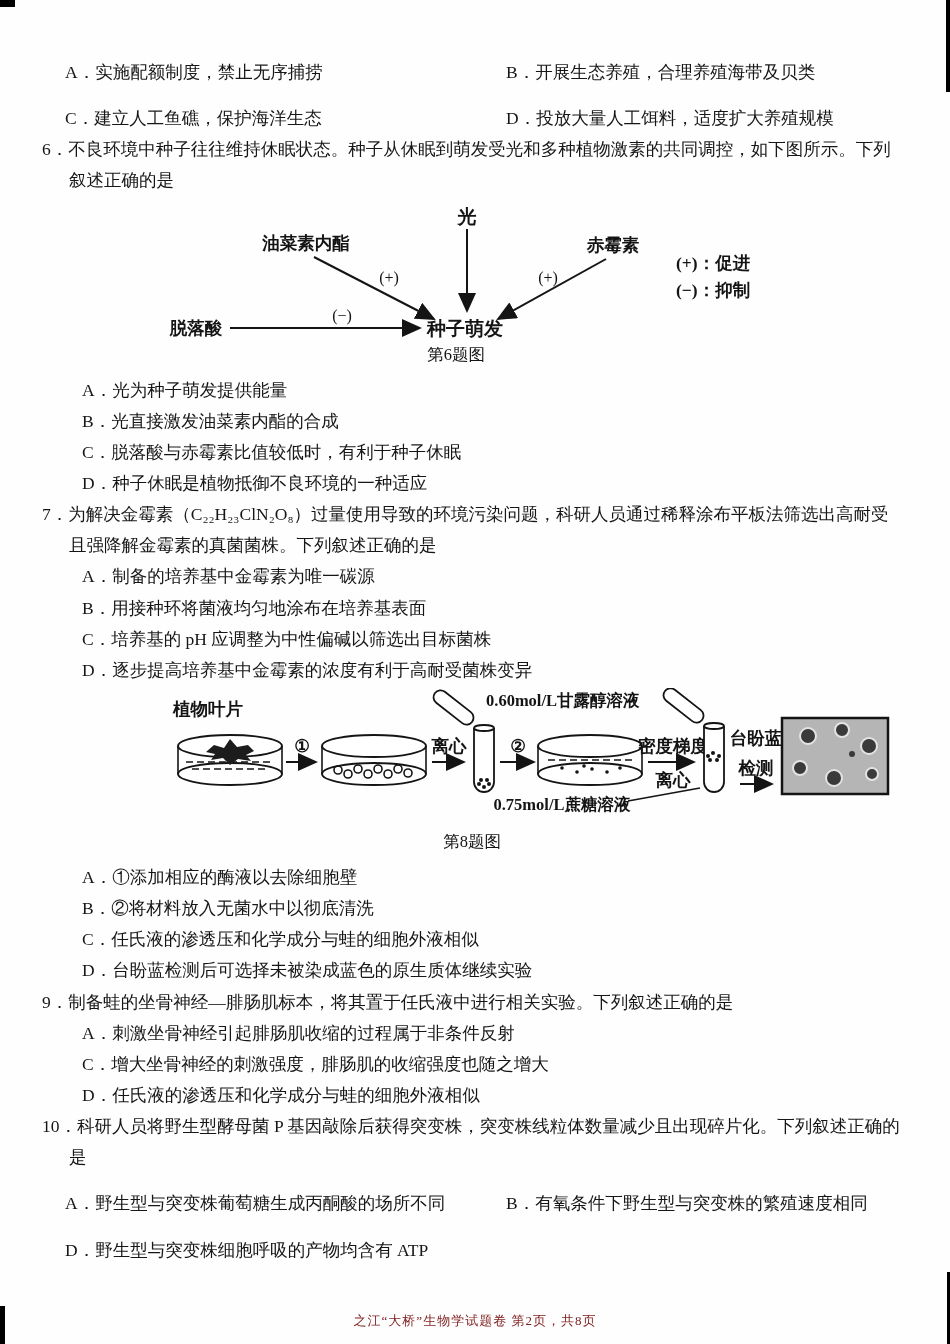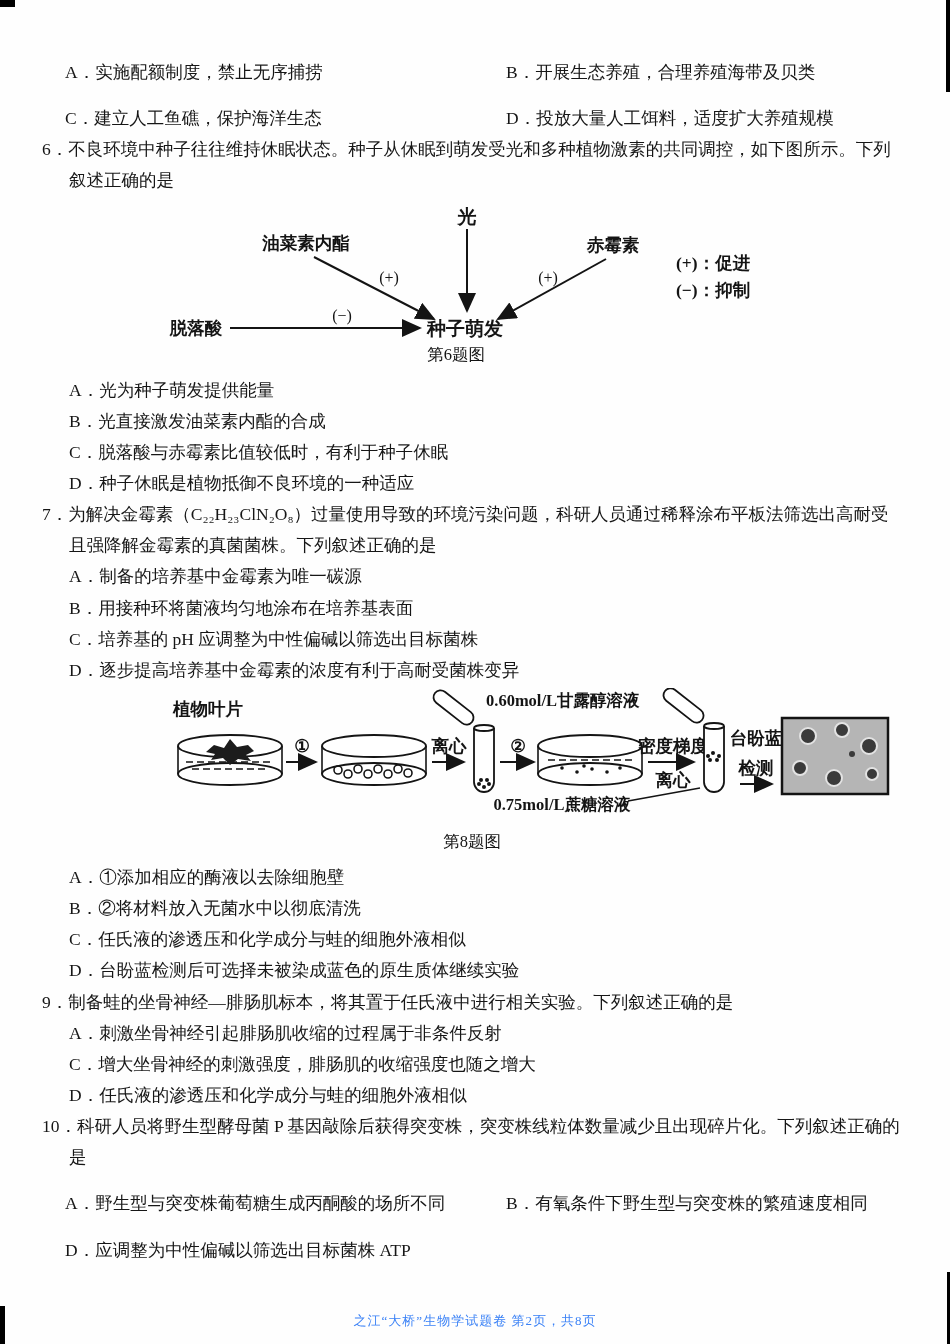--- a/index.html
+++ b/index.html
@@ -11,40 +11,40 @@
     position:relative;
     overflow:hidden;
   }
   .page {
     position:absolute; inset:0;
     padding:42px 50px 0 42px;
     font-size:17.5px;
     line-height:1.78;
   }
   .q { padding-left:27px; text-indent:-27px; }
-  .opt { margin-left:27px; }
+  .opt { margin-left:40px; }
   .row2 { display:flex; margin-left:23px;margin-top:15px; }
   .row2 .c1 { width:441px; flex:none; }
   .row2 .c2 { flex:1; }
   .diagram6 { display:block; margin:2px 0 4px 58px; }
   .diagram8 { display:block; margin:2px 0 4px 0; }
   svg text { font-family:"Liberation Serif","DejaVu Serif",serif; fill:#141414; }
   .bl { font-weight:bold; font-size:17.5px; }
   .bl2 { font-weight:bold; font-size:16.5px; }
   .big { font-weight:bold; font-size:19px; }
   .sm { font-size:16px; }
   .cap { font-size:16.5px; }
   .arrow { stroke:#141414; stroke-width:2; fill:none; }
   .thin { stroke:#141414; stroke-width:1.6; fill:none; }
   .glass { stroke:#141414; stroke-width:1.8; fill:#ffffff; }
   .dash { stroke:#141414; stroke-width:1.4; fill:none; stroke-dasharray:7 4; }
   .dot { fill:#141414; }
   .footer {
     position:absolute; left:0; right:0; top:1312px;
-    text-align:center; font-size:13px; color:#3b82f6; letter-spacing:1px;
+    text-align:center; font-size:13px; color:#7f1d1d; letter-spacing:1px;
   }
   .artifact { position:absolute; background:#000; }
   .art-tl { left:0; top:0; width:15px; height:7px; }
   .art-tr { right:0; top:0; width:4px; height:92px; }
   .art-br { right:0; bottom:0; width:3px; height:72px; }
   .art-bl { left:0; bottom:0; width:5px; height:38px; }
 </style>
 </head>
 <body>
 
@@ -215,21 +215,21 @@
   <div class="opt">A．刺激坐骨神经引起腓肠肌收缩的过程属于非条件反射</div>
   <div class="opt">C．增大坐骨神经的刺激强度，腓肠肌的收缩强度也随之增大</div>
   <div class="opt">D．任氏液的渗透压和化学成分与蛙的细胞外液相似</div>
 
   <div class="q">10．科研人员将野生型酵母菌 P 基因敲除后获得突变株，突变株线粒体数量减少且出现碎片化。下列叙述正确的是</div>
   <div class="row2">
     <span class="c1">A．野生型与突变株葡萄糖生成丙酮酸的场所不同</span>
     <span class="c2">B．有氧条件下野生型与突变株的繁殖速度相同</span>
   </div>
   <div class="row2">
-    <span class="c2">D．应调整为中性偏碱以筛选出目标菌株 ATP</span>
+    <span class="c2">D．野生型与突变株细胞呼吸的产物均含有 ATP</span>
   </div>
 
 </div>
 
 <div class="footer">之江“大桥”生物学试题卷 第2页，共8页</div>
 
 <div class="artifact art-tl"></div>
 <div class="artifact art-tr"></div>
 <div class="artifact art-br"></div>
 <div class="artifact art-bl"></div>

